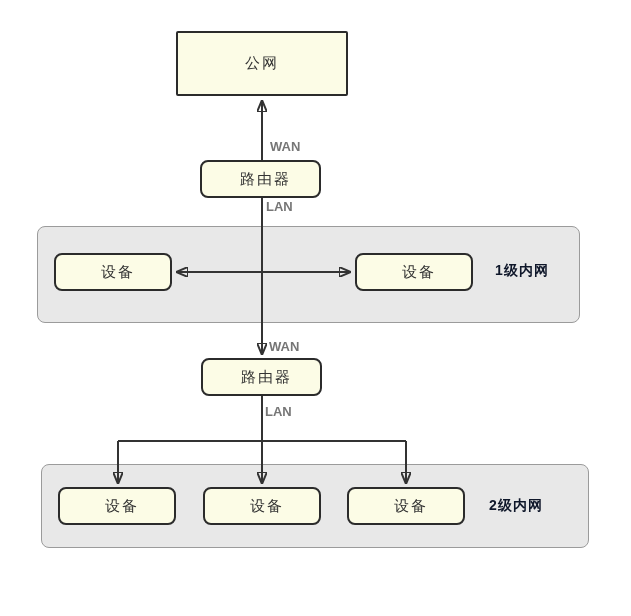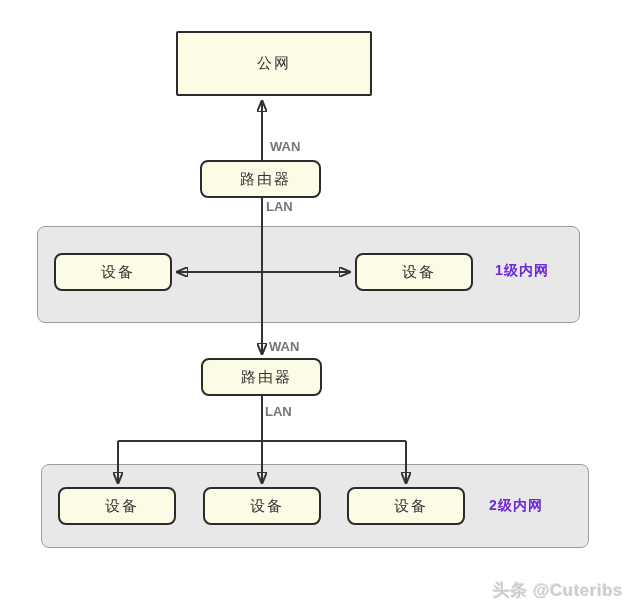--- a/index.html
+++ b/index.html
@@ -31,21 +31,21 @@
     box-sizing: border-box;
     background: #e8e8e8;
     border: 1px solid #9b9b9b;
     border-radius: 8px;
     z-index: 1;
   }
   .zone-label {
     position: absolute;
     font-size: 14px;
     font-weight: bold;
-    color: #6d28d9;
+    color: #0f172a;
     z-index: 4;
     text-align: center;
     width: 80px;
     letter-spacing: 1px;
   }
   .port-label {
     position: absolute;
     font-size: 13px;
     color: #767676;
     z-index: 4;
@@ -87,21 +87,21 @@
     <path d="M262,161 V101" marker-end="url(#arr)"></path>
     <path d="M262,197 V354" marker-end="url(#arr)"></path>
     <path d="M177,272 H350" marker-start="url(#arr)" marker-end="url(#arr)"></path>
     <path d="M262,395 V441"></path>
     <path d="M118,441 H406"></path>
     <path d="M118,441 V483" marker-end="url(#arr)"></path>
     <path d="M262,441 V483" marker-end="url(#arr)"></path>
     <path d="M406,441 V483" marker-end="url(#arr)"></path>
   </svg>
 
-  <div class="node square" style="left:176px; top:31px; width:196px; height:65px;">
+  <div class="node square" style="left:176px; top:31px; width:172px; height:65px;">
     <span>公网</span>
   </div>
 
   <div class="port-label" style="left:270px; top:139px;">WAN</div>
 
   <div class="node rounded" style="left:200px; top:160px; width:121px; height:38px;">
     <span>路由器</span>
   </div>
 
   <div class="port-label" style="left:266px; top:199px;">LAN</div>
@@ -135,15 +135,14 @@
   <div class="node rounded" style="left:203px; top:487px; width:118px; height:38px;">
     <span>设备</span>
   </div>
 
   <div class="node rounded" style="left:347px; top:487px; width:118px; height:38px;">
     <span>设备</span>
   </div>
 
   <div class="zone-label" style="left:476px; top:497px;">2级内网</div>
 
-  <div class="watermark">头条 @Cuteribs</div>
 
 </div>
 
 </body></html>

